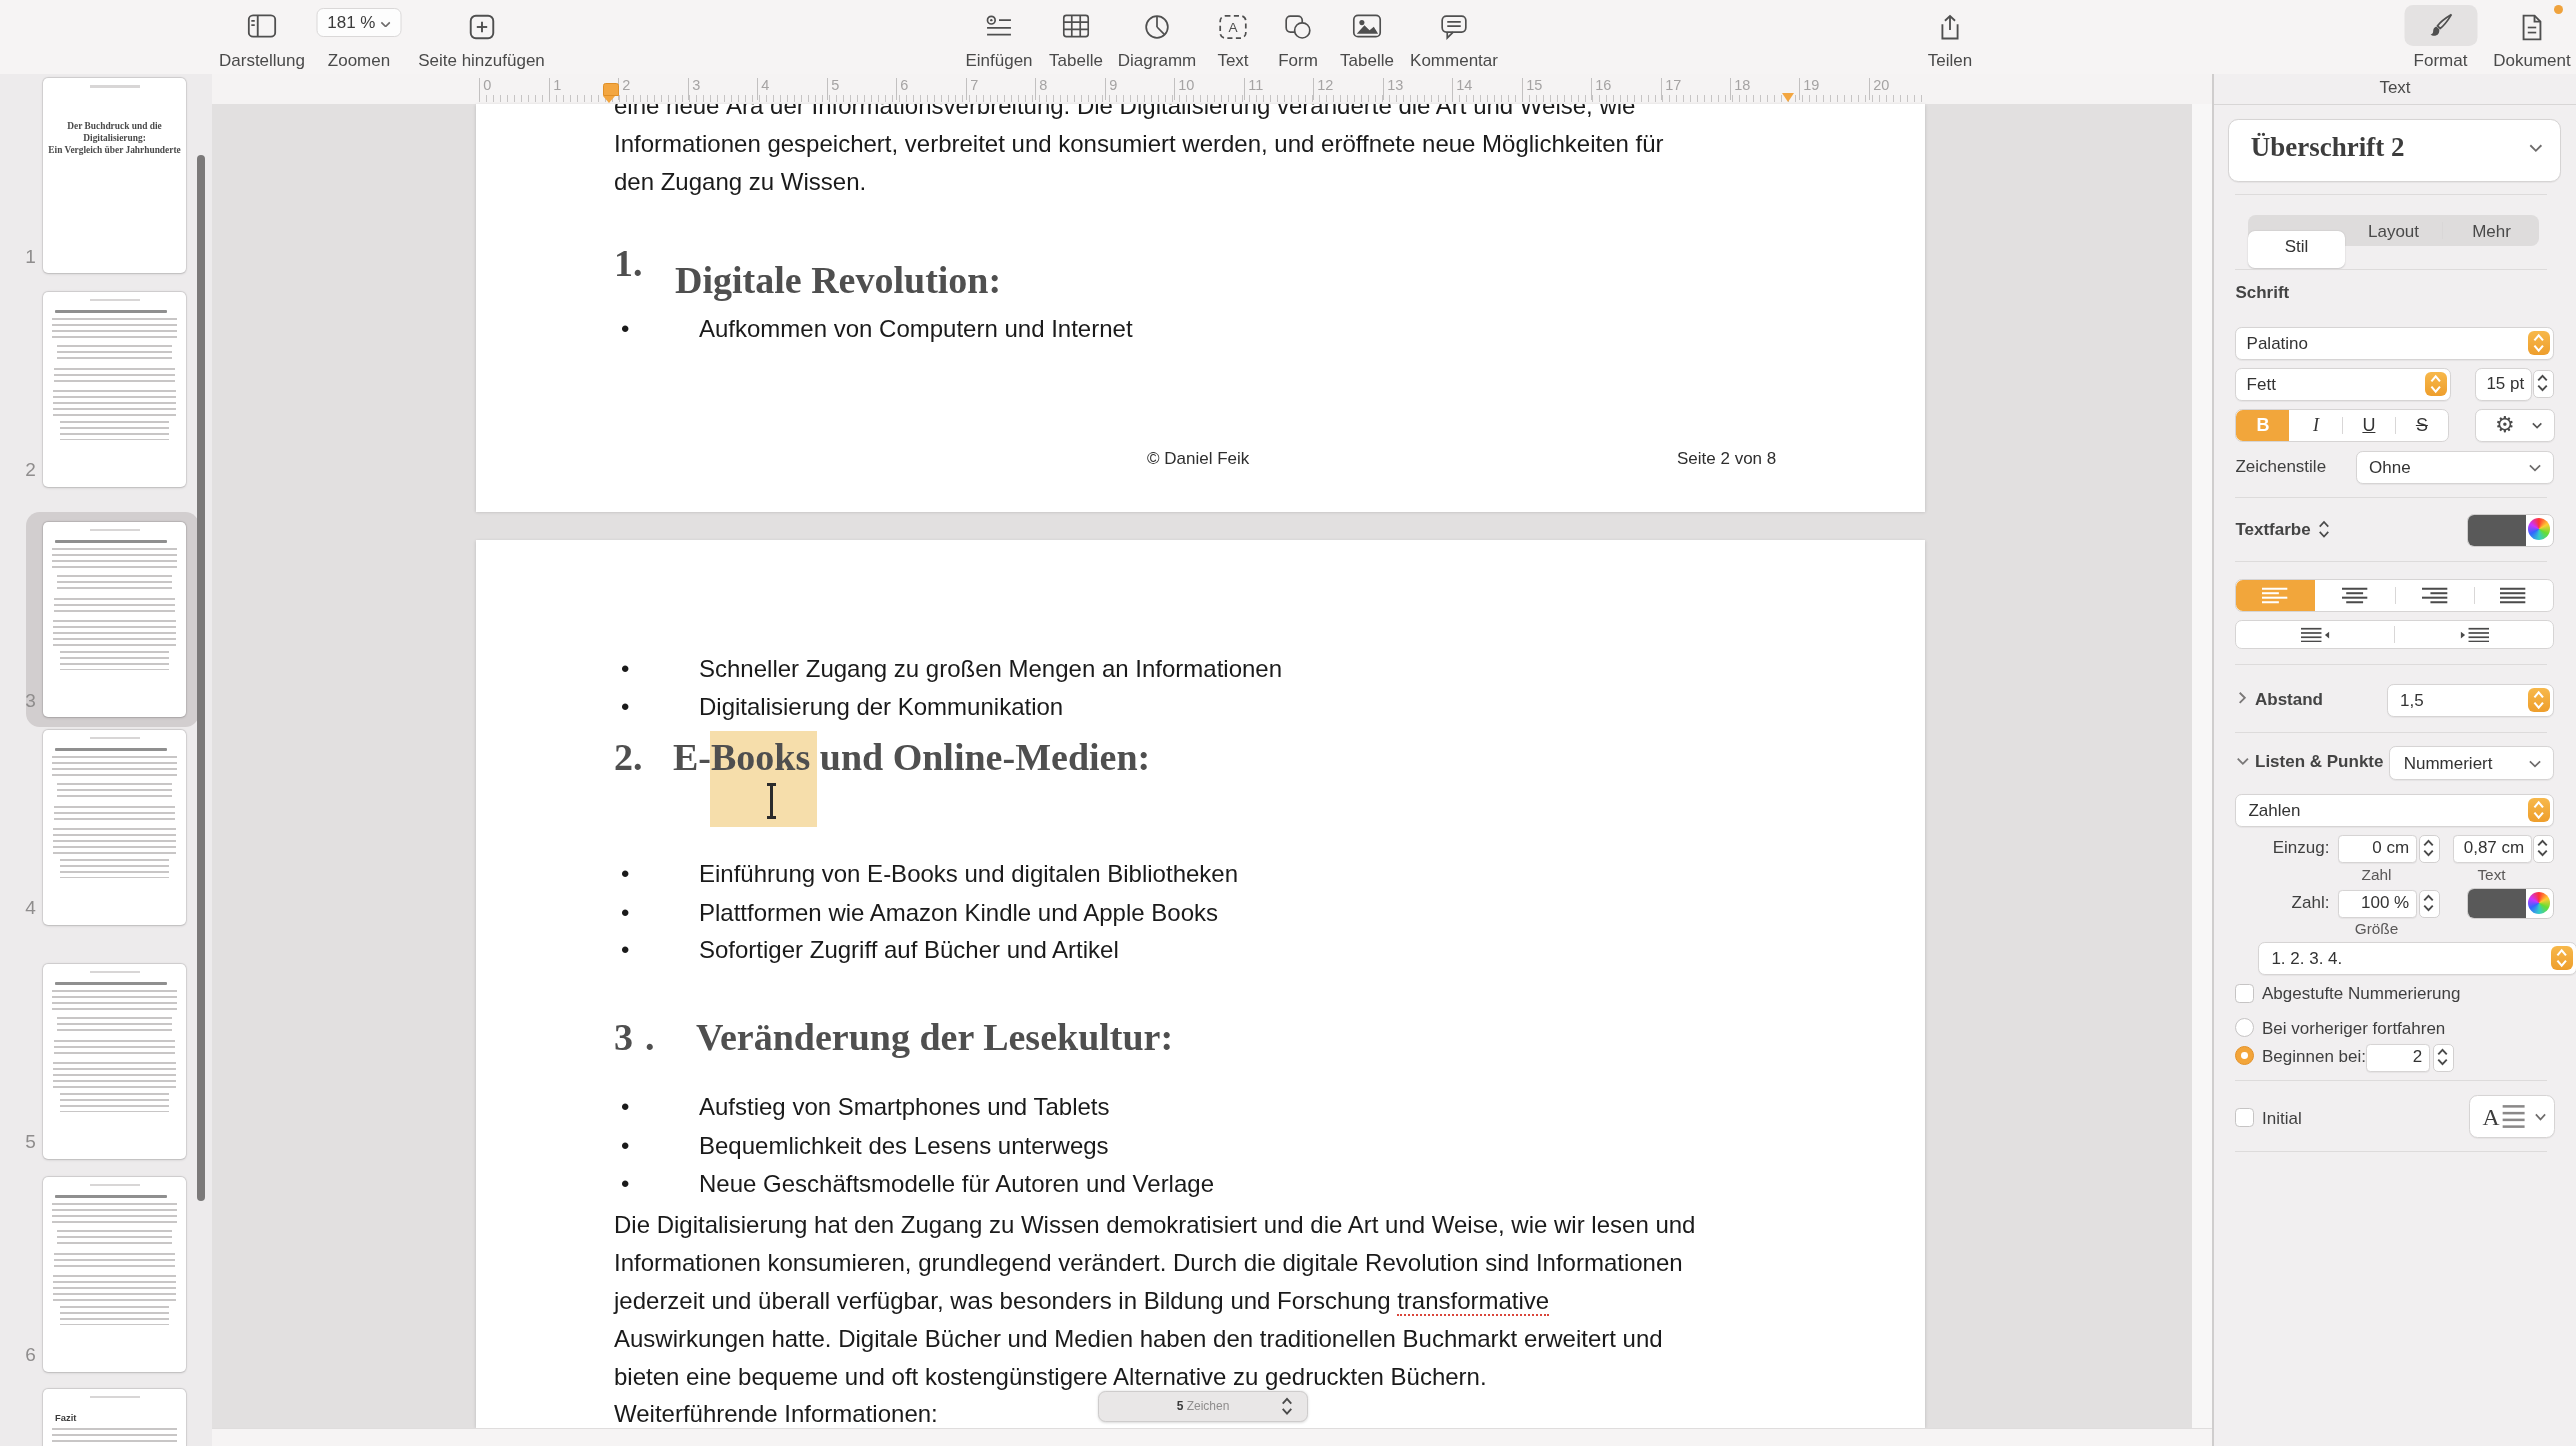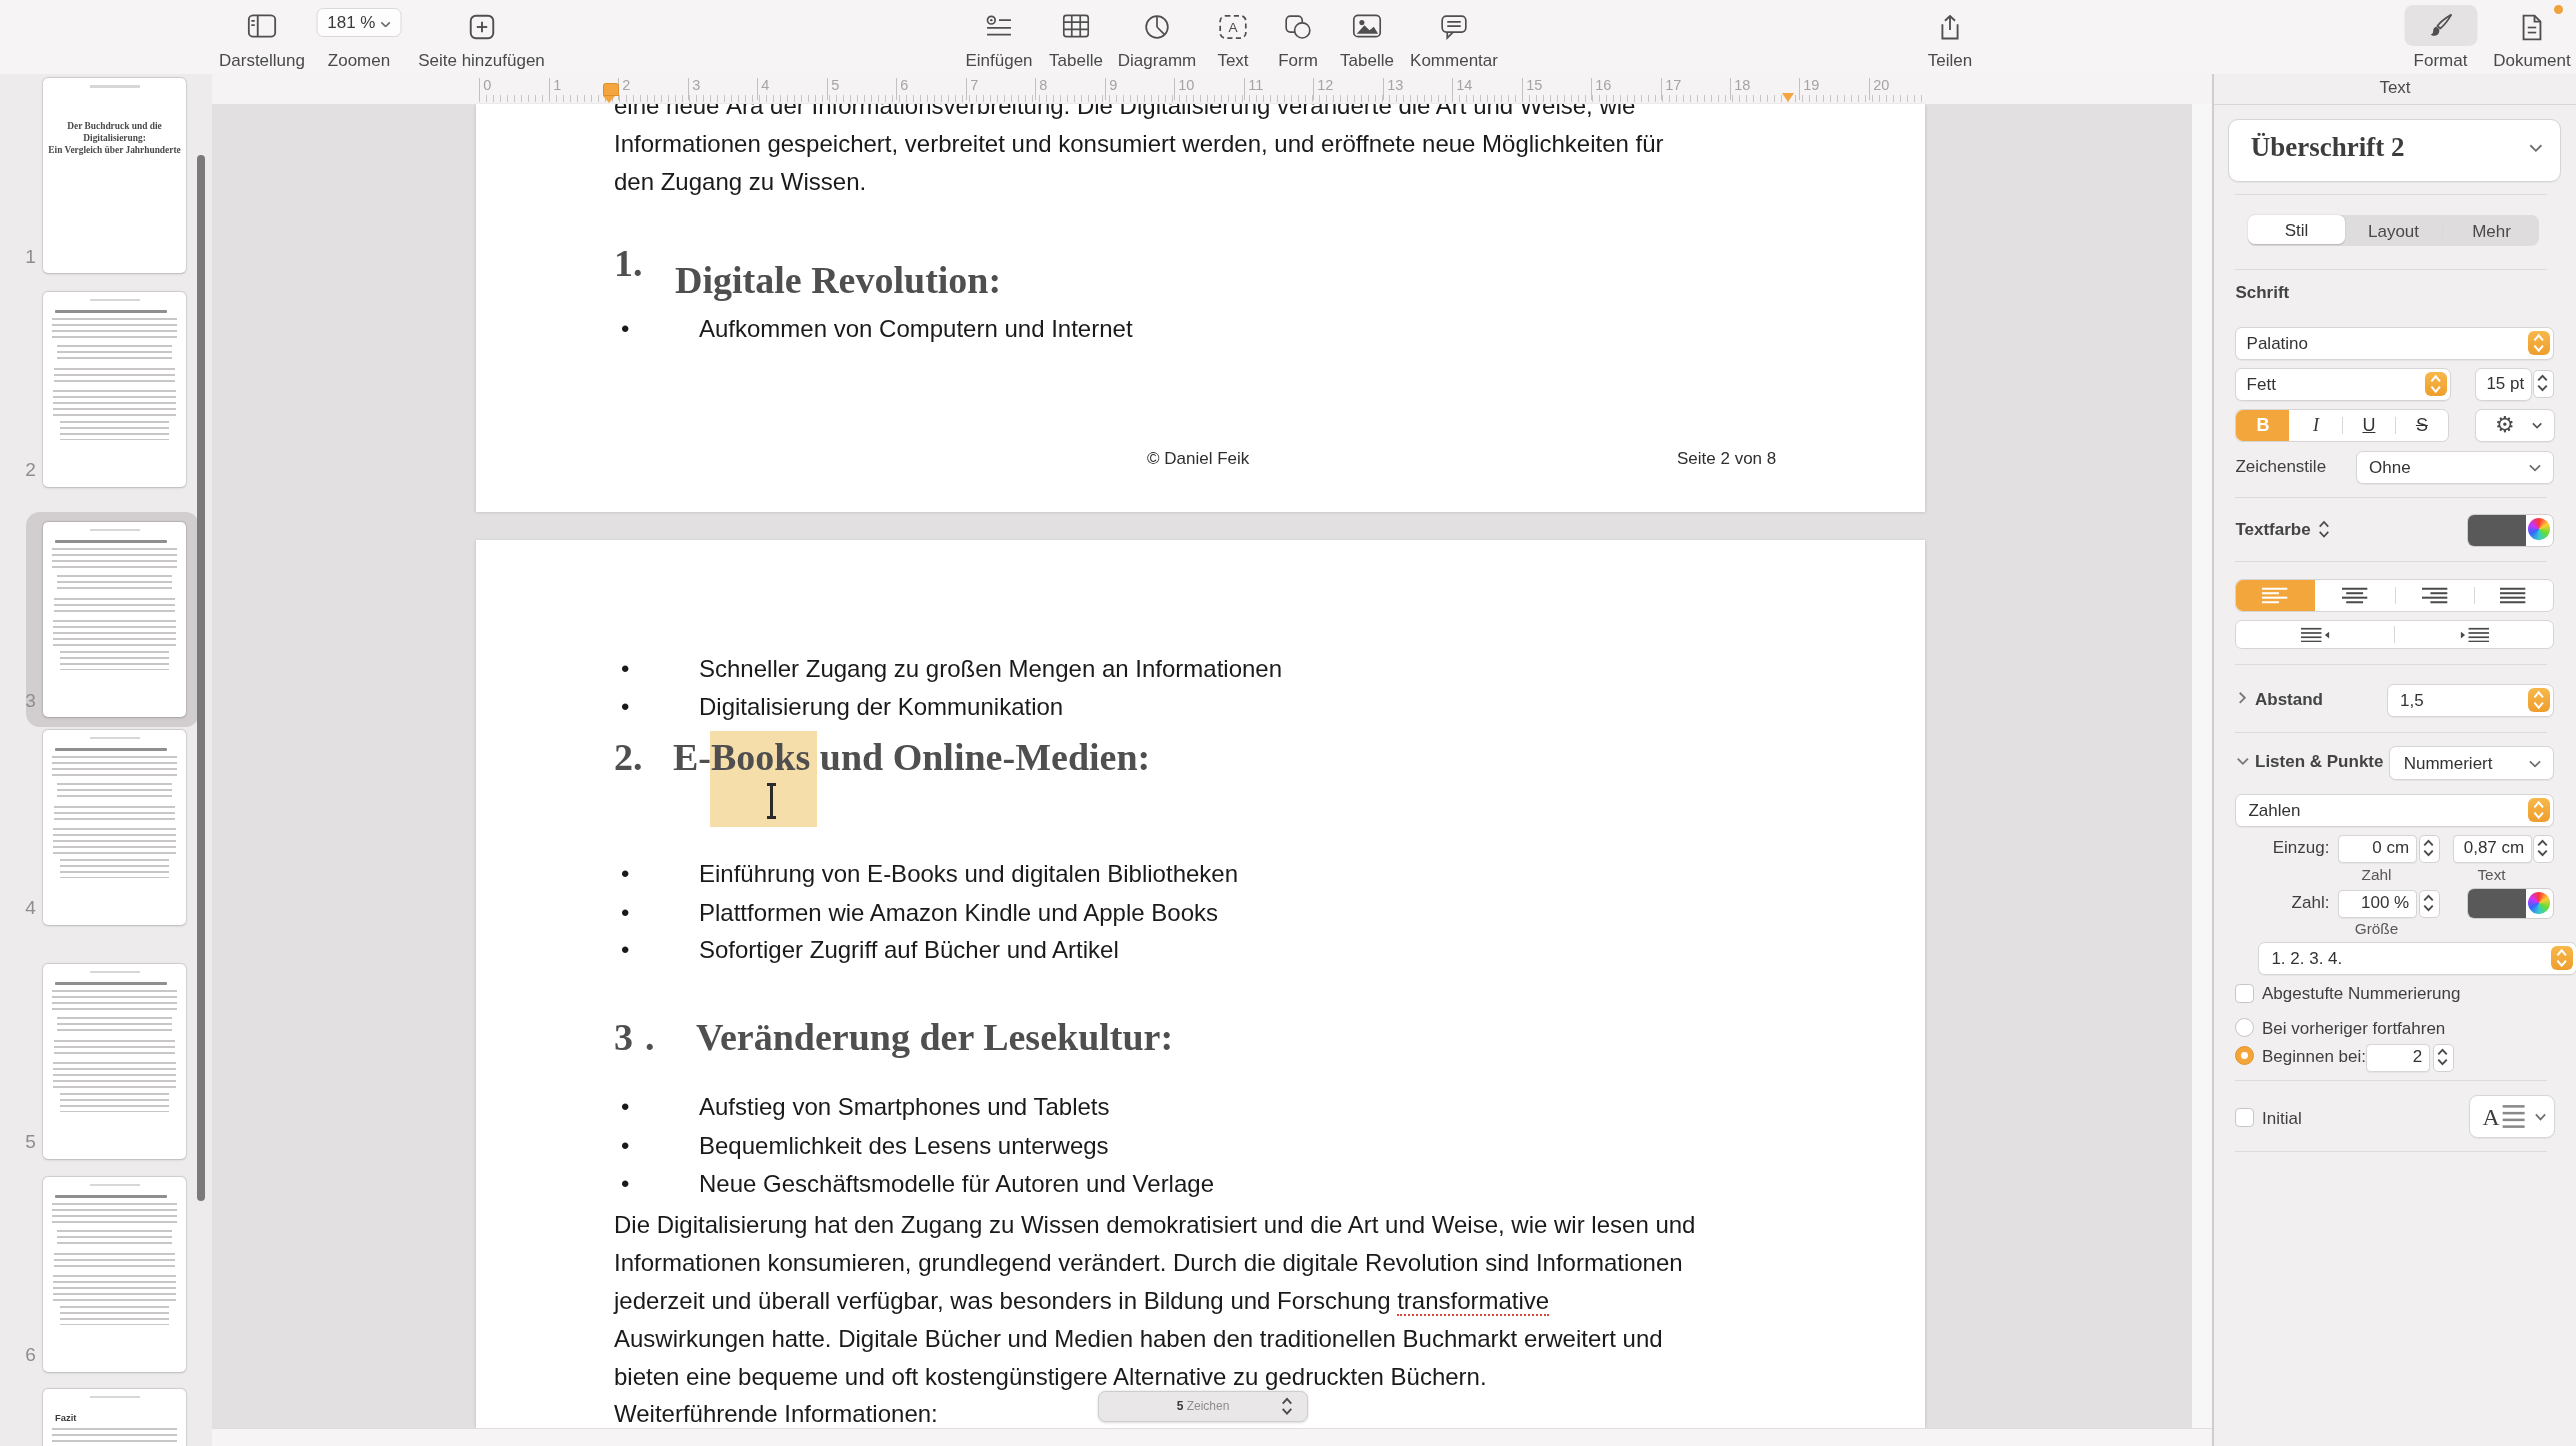--- a/index.html
+++ b/index.html
@@ -381,21 +381,21 @@
     <div class="pbox" style="left:13.7px;top:45px;width:331px;height:61px;border-radius:10.2px;">
       <span style="position:absolute;left:22px;top:12px;font-family:'Liberation Serif',serif;font-weight:bold;font-size:27px;color:#3d3d3d;">Überschrift 2</span>
       <svg class="chev" style="right:17px;top:24px;" width="13.7" height="8.5" viewBox="0 0 16 10">
           <polyline points="1.5,1.5 8,8 14.5,1.5" fill="none" stroke="#6e6c6c" stroke-width="2.2"></polyline>
         </svg>
     </div>
 
     <div class="pdiv" style="top:120px;"></div>
 
     <div class="seg-track" style="left:34px;top:141px;width:291px;height:31px;">
-      <div class="seg-on" style="left:0;top:0;width:97px;height:29px;line-height:31px;">Stil</div>
+      <div class="seg-on" style="left:0;top:16px;width:97px;height:37px;line-height:31px;">Stil</div>
       <div class="seg-lbl" style="left:97px;top:6.8px;width:97px;">Layout</div>
       <div class="cell-sep" style="left:194px;top:6.8px;height:17px;"></div>
       <div class="seg-lbl" style="left:195px;top:6.8px;width:97px;">Mehr</div>
     </div>
 
     <div class="pdiv" style="top:195px;"></div>
 
     <div class="plabel pbold" style="left:21.4px;top:209px;">Schrift</div>
 
     <div class="pbox" style="left:21.4px;top:253px;width:317px;height:31px;">

